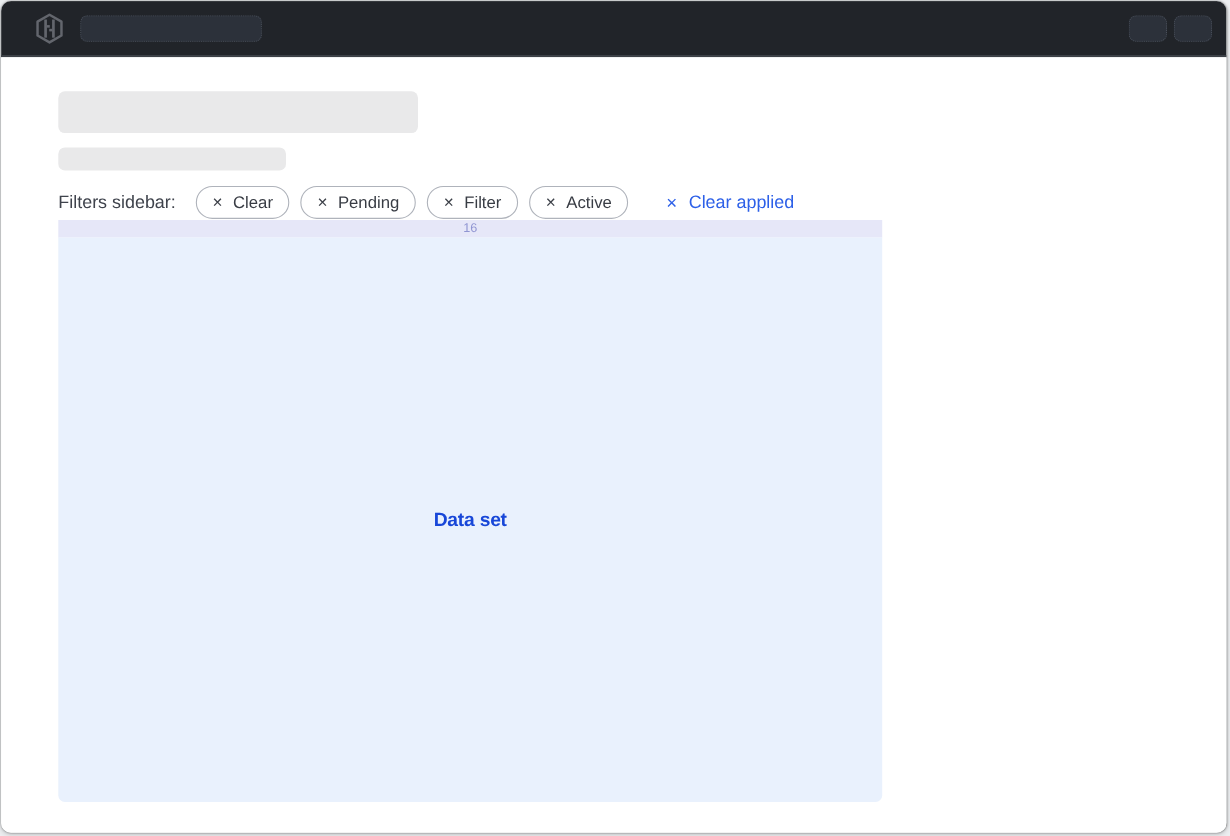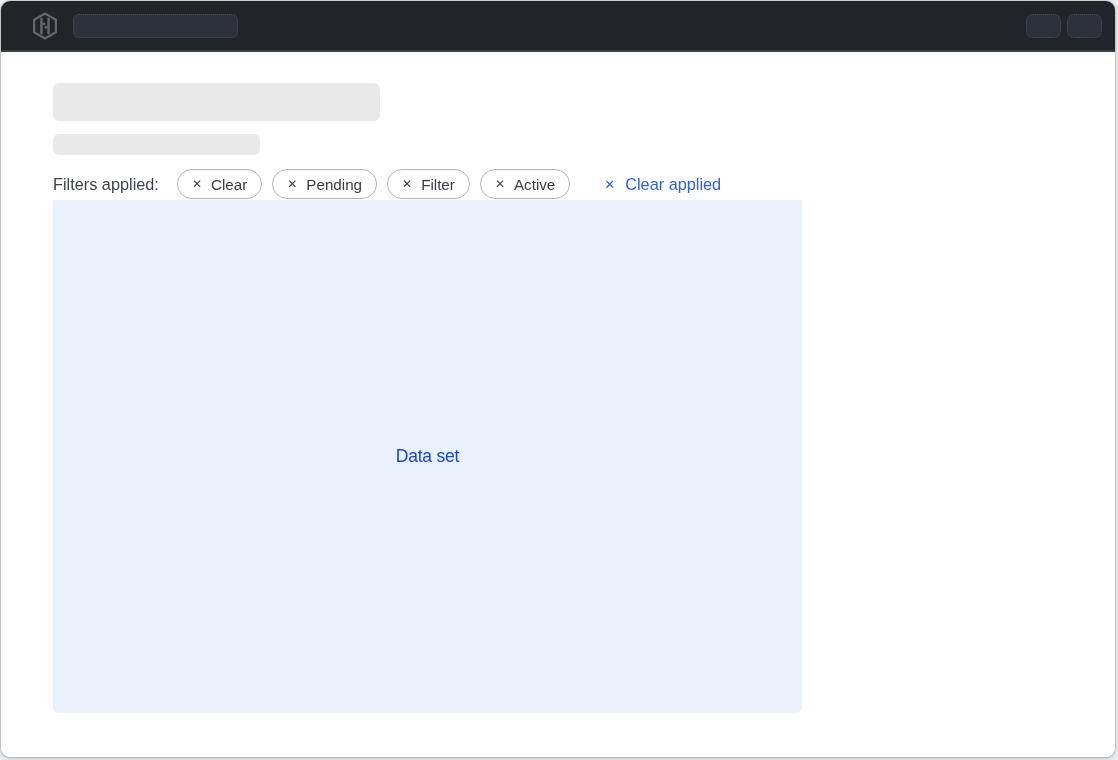--- a/index.html
+++ b/index.html
@@ -103,21 +103,21 @@
     text-align:center;
   }
   .dataset {
     width:749px; height:513px;
     background:var(--dataset-bg,#e9f1fd);
     border-radius:0 0 6px 6px;
     display:flex; align-items:center; justify-content:center;
   }
   .dataset-label {
     color:var(--accent-blue,#1847d8);
-    font-size:17.5px; font-weight:400;
+    font-size:17.5px; font-weight:700;
     letter-spacing:-.2px;
   }
 </style>
 </head>
 <body>
 
 <div class="window">
 
   <div class="topbar">
     <svg class="logo" viewBox="0 0 32 32" fill="none" xmlns="http://www.w3.org/2000/svg">
@@ -136,21 +136,21 @@
   <div class="body-row">
 
 
     <main class="main">
       <div class="content">
 
         <div class="skeleton skeleton-lg"></div>
         <div class="skeleton skeleton-sm"></div>
 
         <div class="filters-row">
-          <span class="filters-label">Filters applied:</span>
+          <span class="filters-label">Filters sidebar:</span>
 
           <div class="chips">
             <span class="chip">
               <span class="chip-x">✕</span>
               <span class="chip-label">Clear</span>
             </span>
             <span class="chip">
               <span class="chip-x">✕</span>
               <span class="chip-label">Pending</span>
             </span>
@@ -163,20 +163,21 @@
               <span class="chip-label">Active</span>
             </span>
           </div>
 
           <button class="clear-filters">
             <span class="clear-x">✕</span>
             <span>Clear applied</span>
           </button>
         </div>
 
+        <div class="count-bar">16</div>
 
         <div class="dataset">
           <span class="dataset-label">Data set</span>
         </div>
 
       </div>
     </main>
   </div>
 </div>
 

